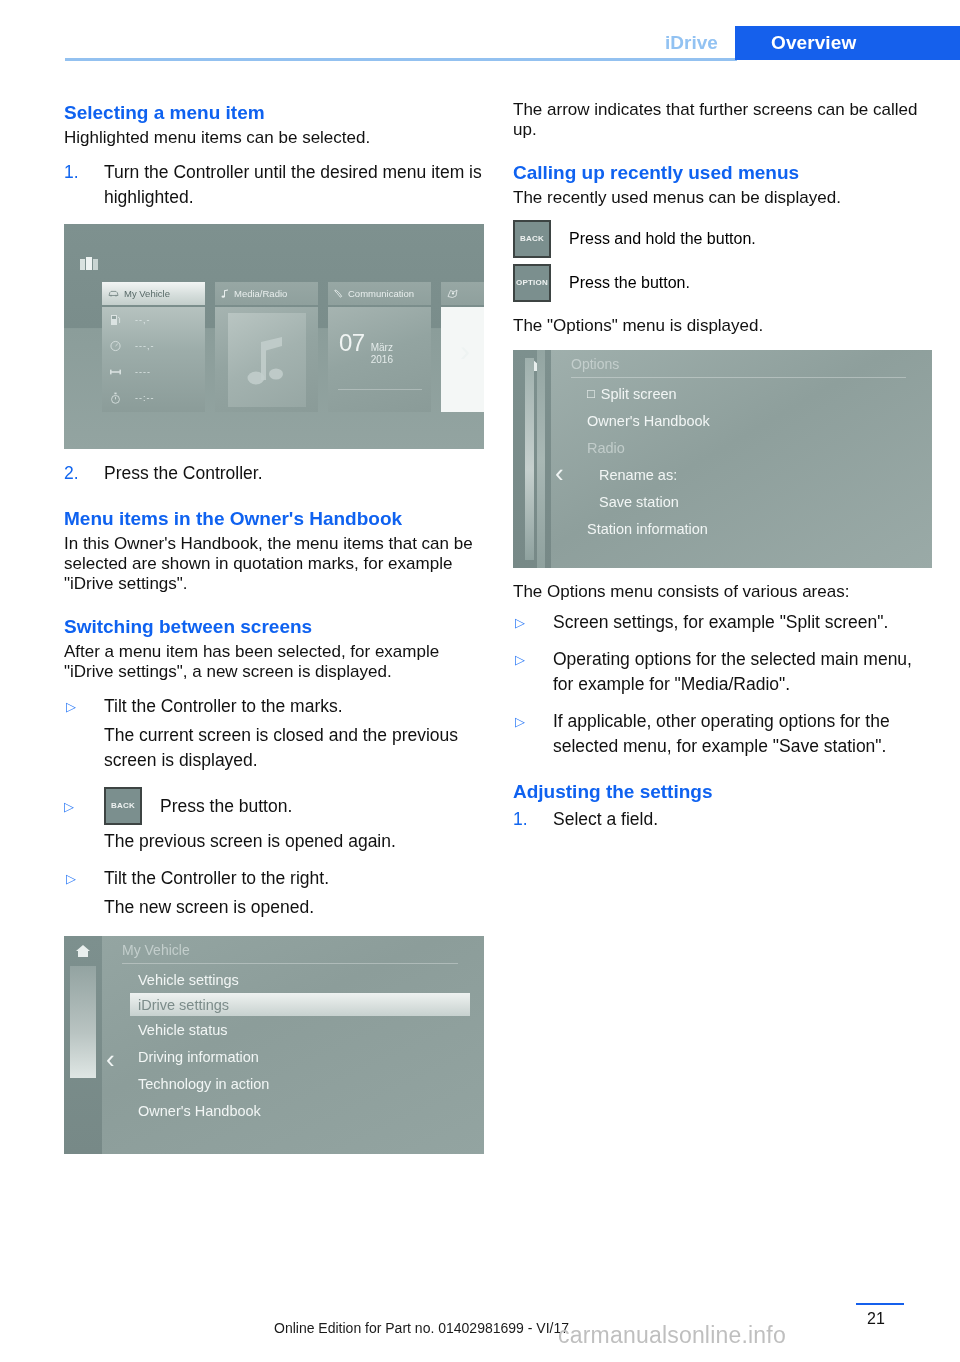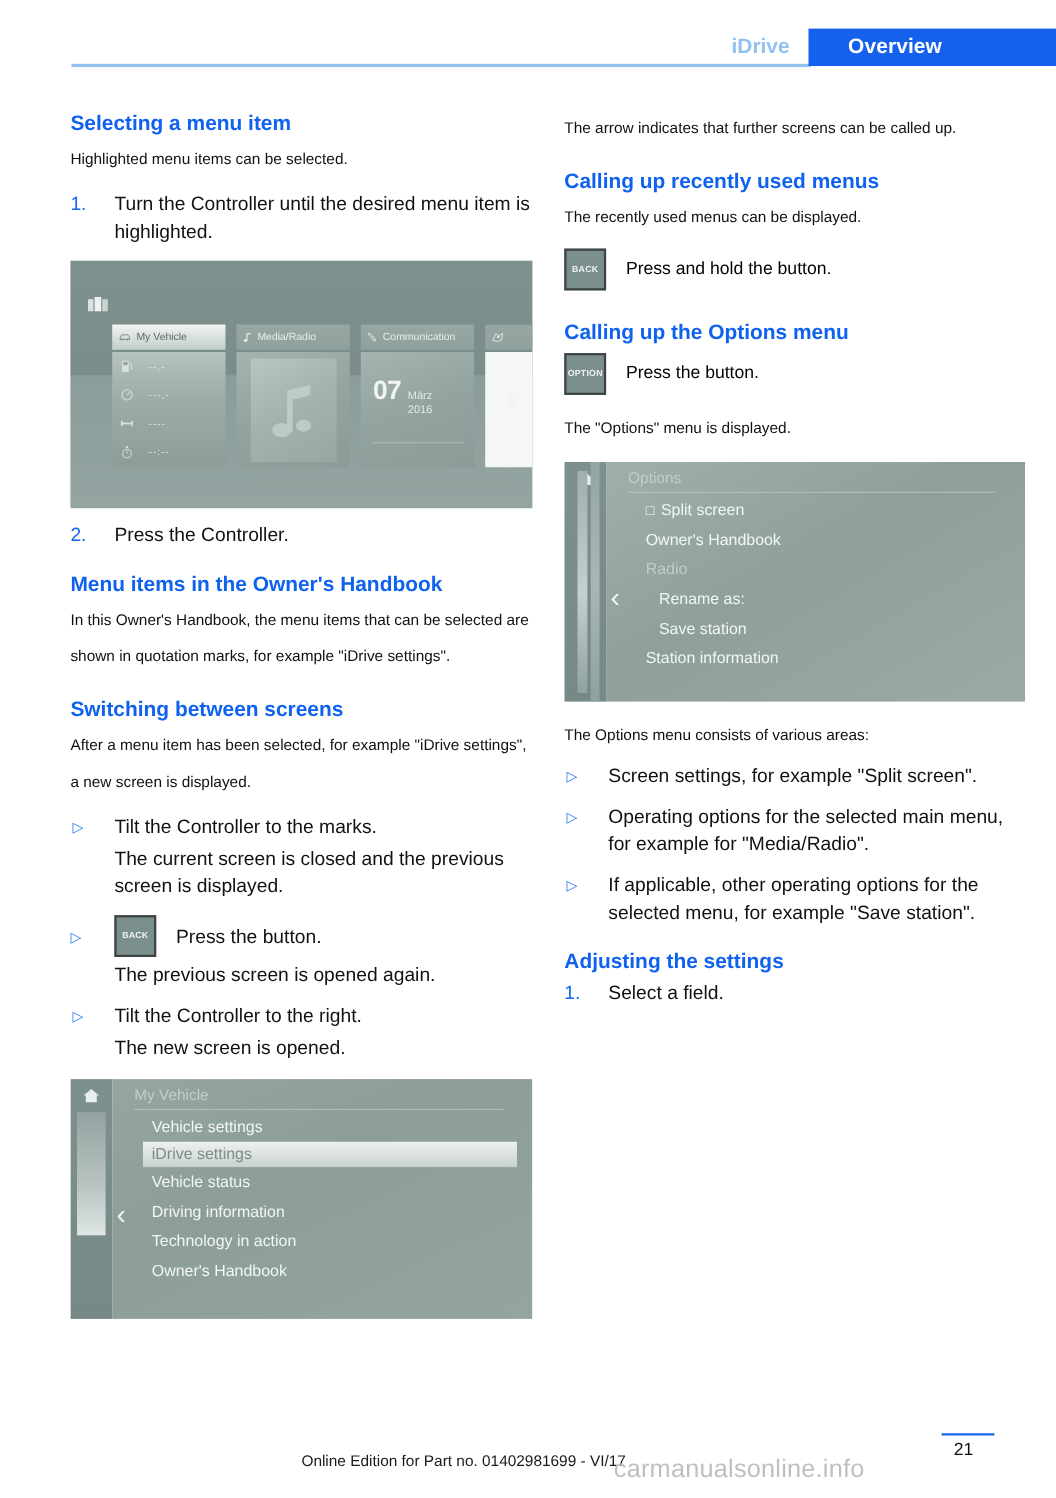--- a/index.html
+++ b/index.html
@@ -36,21 +36,21 @@
   .col { position: absolute; top: 100px; width: 420px; }
   .col-left  { left: 64px; }
   .col-right { left: 513px; }
 
   h2.sec {
     font-size: 19px; font-weight: bold; color: #0f62f0;
     line-height: 25px; margin-top: 20px; margin-bottom: 3px;
   }
   h2.sec.first { margin-top: 0; }
   p.body {
-    font-size: 14px; line-height: 33px; color: #111; margin-bottom: 0;
+    font-size: 17px; line-height: 20px; color: #111; margin-bottom: 0;
   }
   p.body.gap { margin-top: 14px; }
 
   
   .row { display: flex; margin-top: 12px; }
   .row.tight { margin-top: 4px; }
   .row .marker {
     width: 40px; flex: 0 0 40px;
     font-size: 17.5px; line-height: 25px; color: #1266ef;
   }
@@ -108,21 +108,21 @@
   }
   .mv-line { display: flex; align-items: center; height: 26px; padding-left: 8px; gap: 14px; }
   .mv-ico { width: 11px; height: 12px; opacity: .88; }
   .mv-val { font-size: 9px; color: #dfe7e6; letter-spacing: 1px; }
   .note-box {
     position: absolute; left: 13px; top: 6px; width: 78px; height: 94px;
     background: linear-gradient(150deg,#b9c5c2 0%,#a3b2af 50%,#97a7a4 100%);
     display: flex; align-items: center; justify-content: center;
   }
   .comm-date { display:flex; align-items: baseline; padding: 22px 0 0 11px; gap: 6px; }
-  .comm-day { font-size: 24px; color: #f0f4f3; font-weight: bold; letter-spacing: -.5px; }
+  .comm-day { font-size: 24px; color: #f0f4f3; font-weight: normal; letter-spacing: -.5px; }
   .comm-my { font-size: 10px; color: #e4ebea; line-height: 12px; }
   .comm-sep {
     position: absolute; left: 10px; bottom: 22px; width: 84px; height: 1px;
     background: rgba(255,255,255,.28);
   }
   .tile.partial { width: 48px; overflow: hidden; }
   .tile.partial .tile-body { background: #f4f7f6; }
   .mm-chev {
     position: absolute; left: 396px; top: 110px;
     font-size: 30px; color: #eef3f2; font-weight: 300;
@@ -410,21 +410,20 @@
     <h2 class="sec">Calling up recently used menus</h2>
     <p class="body">The recently used menus can be displayed.</p>
 
     <div class="keyrow-noBullet">
       <div class="keywrap">
         <span class="keybtn">BACK</span>
       </div>
       <div class="ktext">Press and hold the button.</div>
     </div>
 
-    <h2 class="sec" style="margin-top:26px">Calling up the Options menu</h2>
 
     <div class="keyrow-noBullet" style="margin-top:6px">
       <div class="keywrap">
         <span class="keybtn">OPTION</span>
       </div>
       <div class="ktext">Press the button.</div>
     </div>
 
     <p class="body gap">The "Options" menu is displayed.</p>
 

